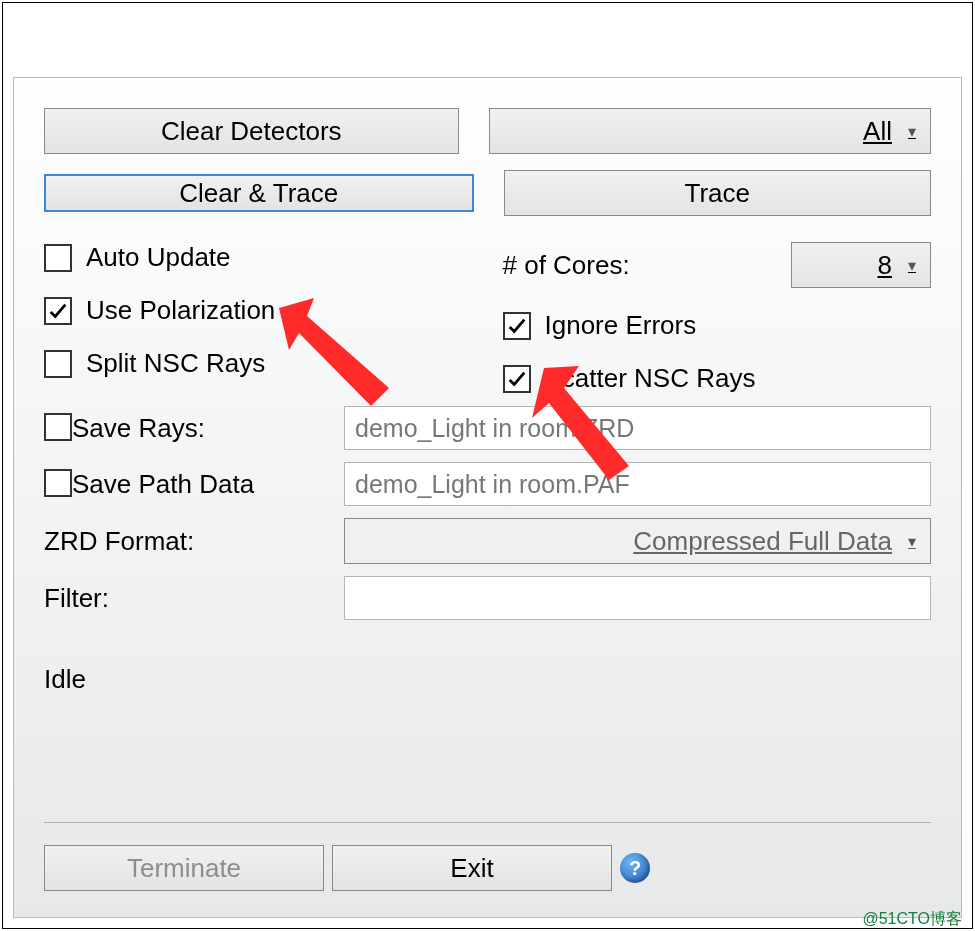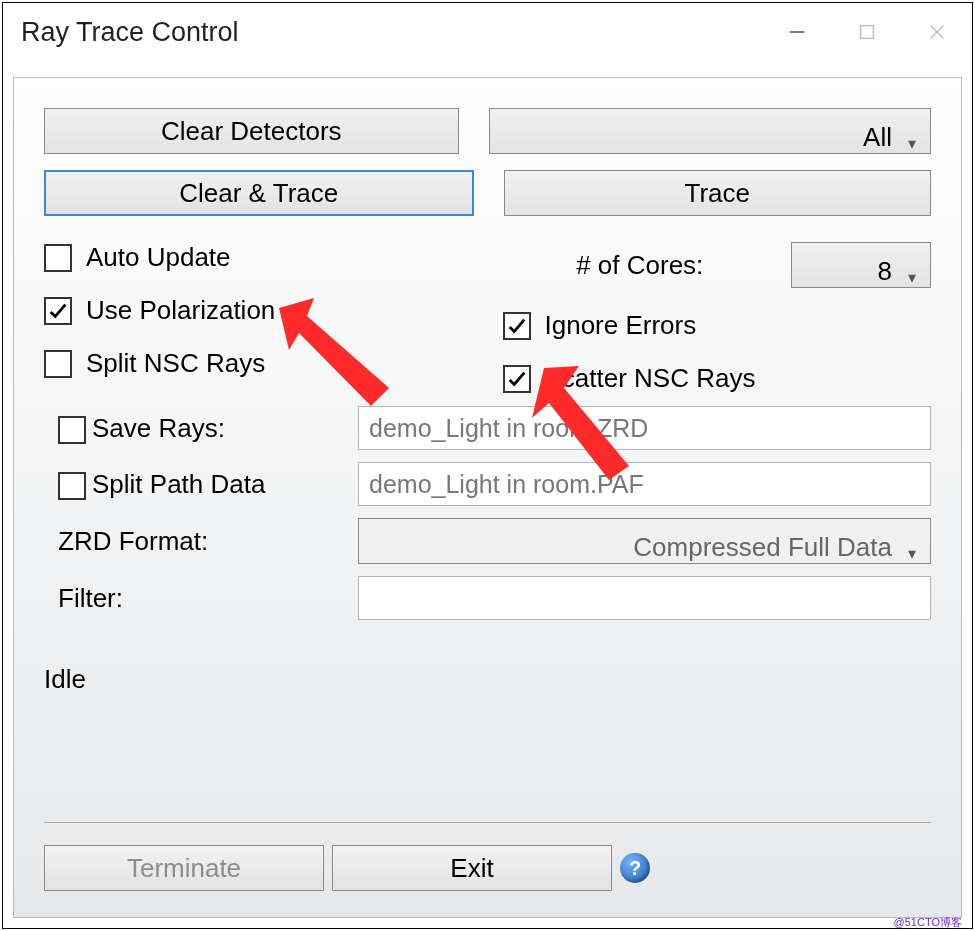--- a/index.html
+++ b/index.html
@@ -55,33 +55,34 @@
     border: 1px solid #898989;
     background: linear-gradient(to bottom, #f1f1f1, #e3e3e3);
     font-size: 26px;
     display: flex;
     align-items: center;
     justify-content: center;
     cursor: pointer;
     color: #000;
   }
   .btn.disabled { color: #8d8d8d; cursor: default; }
-  .btn.focus { border: 2px solid #3d87d6; height: 46px; }
+  .btn.focus { border: 2px solid #3d87d6; height: 38px; }
 
   .dropdown {
     height: 46px;
     border: 1px solid #898989;
     background: linear-gradient(to bottom, #f1f1f1, #e3e3e3);
     font-size: 26px;
     display: flex;
-    align-items: flex-end;
+    align-items: center;
     justify-content: flex-end;
     padding: 0 14px;
     gap: 10px;
     cursor: pointer;
+    text-decoration: underline;
   }
   .dropdown.readonly {
     background: #f0f0f0;
     color: #666;
     cursor: default;
   }
   .chev {
     font-size: 16px;
     color: #555;
     margin-left: 6px;
@@ -110,38 +111,37 @@
     align-items: center;
     justify-content: center;
   }
   .checkbox svg { width: 22px; height: 22px; display: none; }
   .checkbox.checked svg { display: block; }
 
   .cores-row {
     display: flex; align-items: center; gap: 14px;
     font-size: 26px;
   }
-  .cores-row .lbl { flex: 1; text-align: center; }
+  .cores-row .lbl { flex: 1; }
   .cores-dd {
     width: 140px;
   }
 
   .field-row {
     display: flex;
     align-items: center;
     gap: 10px;
     margin-top: 12px;
     font-size: 26px;
   }
   .field-label {
     width: 290px;
     display: flex;
-    align-items: flex-end;
-    gap: 6px;
-    margin-left: 14px;
+    align-items: flex-start;
+    gap: 0;
   }
   .field-input {
     flex: 1;
     height: 44px;
     border: 1px solid #b5b5b5;
     background: #fff;
     font-size: 25px;
     color: #777;
     padding: 0 10px;
     display: flex;
@@ -189,50 +189,30 @@
   
   .arrow {
     position: absolute;
     pointer-events: none;
   }
   .arrow svg { overflow: visible; }
 
   .watermark {
     position: absolute;
     right: 10px; bottom: -2px;
-    font-size: 11px;
-    color: #6d28d9;
+    font-size: 16px;
+    color: #15803d;
     margin-left: 36px;
   }
 </style>
 </head>
 <body>
 
 <div class="outer">
 
-  <div class="titlebar">
-    <span>Ray Trace Control</span>
-    <span class="spacer"></span>
-    <div class="sysbtn">
-      <svg viewBox="0 0 24 24">
-          <line x1="4" y1="12" x2="20" y2="12" stroke="currentColor" stroke-width="1.5"></line>
-        </svg>
-    </div>
-    <div class="sysbtn disabled">
-      <svg viewBox="0 0 24 24">
-          <rect x="5" y="5" width="14" height="14" fill="none" stroke="currentColor" stroke-width="1.5"></rect>
-        </svg>
-    </div>
-    <div class="sysbtn disabled">
-      <svg viewBox="0 0 24 24">
-          <line x1="5" y1="5" x2="19" y2="19" stroke="currentColor" stroke-width="1.5"></line>
-          <line x1="19" y1="5" x2="5" y2="19" stroke="currentColor" stroke-width="1.5"></line>
-        </svg>
-    </div>
-  </div>
 
   <div class="inner">
 
     <div class="row">
       <div class="half btn">
         <span>Clear Detectors</span>
       </div>
       <div class="half dropdown">
         <span>All</span>
         <span class="chev">▾</span>
@@ -300,21 +280,21 @@
         <span>Save Rays:</span>
       </div>
       <div class="field-input">
         <span>demo_Light in room.ZRD</span>
       </div>
     </div>
 
     <div class="field-row">
       <div class="field-label check-item">
         <span class="checkbox" id="cb-savep"></span>
-        <span>Split Path Data</span>
+        <span>Save Path Data</span>
       </div>
       <div class="field-input">
         <span>demo_Light in room.PAF</span>
       </div>
     </div>
 
     <div class="field-row">
       <div class="field-label">
         <span>ZRD Format:</span>
       </div>

